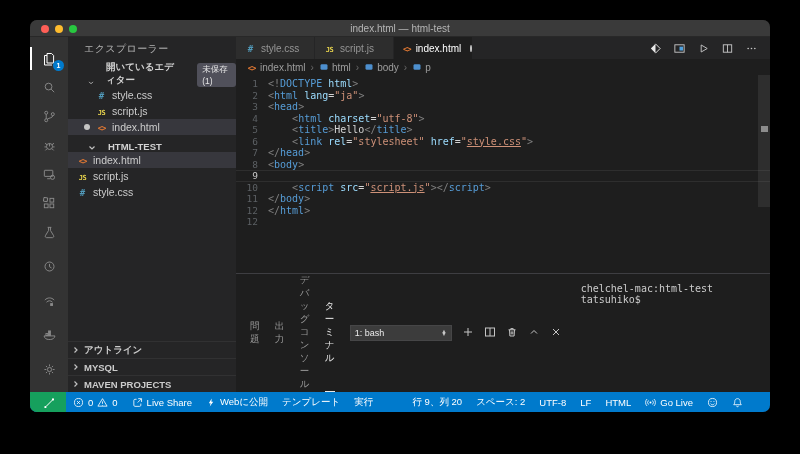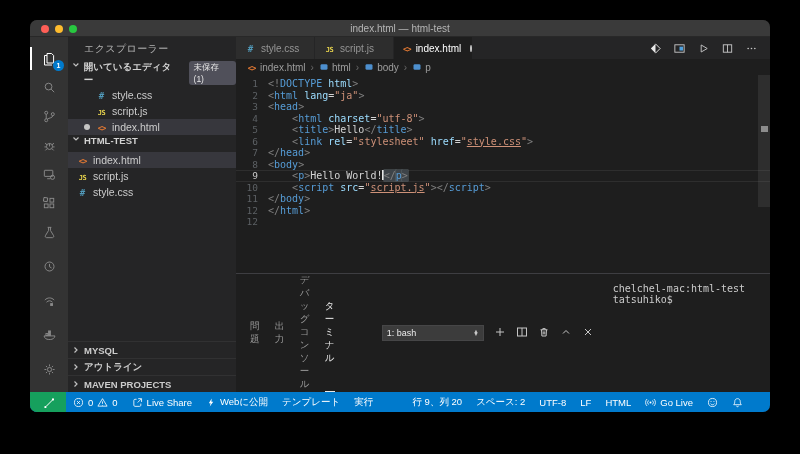--- a/index.html
+++ b/index.html
@@ -21,21 +21,21 @@
   .act .fillpart{fill:#8b8b8b;stroke:none;}
   .act.active svg{stroke:#fff;}
   .act.active::before{content:"";position:absolute;left:0;top:3px;bottom:3px;width:2px;background:#fff;}
   .act.gap{margin-top:5px;}
   .act.bottom{margin-top:auto;margin-bottom:8px;}
   .act-badge{position:absolute;right:4px;bottom:2px;min-width:11px;height:11px;border-radius:6px;background:#007acc;color:#fff;
     font-size:7px;line-height:11px;text-align:center;font-weight:bold;}
   
   .sidebar{flex:0 0 168px;background:#252526;display:flex;flex-direction:column;color:#cccccc;min-height:0;}
   .sb-title{flex:0 0 24px;line-height:24px;padding-left:16px;font-size:10px;color:#b3b3b3;letter-spacing:.4px;}
-  .sec-hdr{flex:0 0 17px;display:flex;align-items:flex-start;gap:4px;padding-left:4px;font-size:9.5px;font-weight:bold;color:#d2d2d2;}
+  .sec-hdr{flex:0 0 17px;display:flex;align-items:flex-end;gap:12px;padding-left:20px;font-size:9.5px;font-weight:bold;color:#d2d2d2;}
   .sec-hdr svg{stroke:#c0c0c0;fill:none;stroke-width:1.2;}
   .badge-unsaved{background:#50505a;color:#e4e4e4;font-size:8.5px;font-weight:normal;padding:1px 5px;border-radius:3px;margin-left:6px;}
   .row{flex:0 0 16px;display:flex;align-items:center;gap:5px;font-size:10.5px;cursor:pointer;}
   .row.openrow{padding-left:14px;}
   .row.treerow{padding-left:9px;}
   .slot{width:9px;display:flex;align-items:center;justify-content:center;}
   .dot{width:6px;height:6px;border-radius:50%;background:#c4c4c4;}
   .row.sel{background:#37373d;}
   .fi{width:11px;text-align:center;font-weight:bold;font-family:"DejaVu Sans Mono",monospace;}
   .fi-css::before{content:"#";color:#519aba;font-size:9px;}
@@ -73,21 +73,21 @@
   .scrollbar{position:absolute;right:0;top:0;width:12px;height:100%;}
   .slider{position:absolute;top:0;right:0;width:12px;height:132px;background:rgba(121,121,121,.18);}
   .ov-marker{position:absolute;top:51px;right:2px;width:7px;height:6px;background:#8d8d8d;}
   
   .panel{flex:0 0 111px;border-top:1px solid #3e3e42;display:flex;flex-direction:row;}
   .panel-hdr{flex:0 0 22px;display:flex;align-items:center;gap:15px;padding:0 10px 0 14px;}
   .ptab{height:100%;display:flex;align-items:center;font-size:9.5px;color:#999999;letter-spacing:.3px;border-bottom:1px solid transparent;cursor:pointer;}
   .ptab.active{color:#e7e7e7;border-bottom-color:#e7e7e7;}
   .panel-right{margin-left:auto;display:flex;align-items:center;gap:10px;}
   .shell-select{width:102px;height:16px;background:#3c3c3c;border:1px solid #464647;color:#ececec;font-size:9px;
-    display:flex;align-items:center;justify-content:space-between;padding:0 4px;cursor:pointer;margin-left:32px;}
+    display:flex;align-items:center;justify-content:space-between;padding:0 4px;cursor:pointer;}
   .updn{display:flex;flex-direction:column;line-height:3.4px;font-size:5.5px;color:#c8c8c8;}
   .picon svg{stroke:#c5c5c5;fill:none;stroke-width:1;cursor:pointer;}
   .terminal{flex:1;padding:9px 0 0 9px;font-family:"DejaVu Sans Mono",monospace;font-size:10px;color:#cccccc;}
   
   .statusbar{flex:0 0 20px;background:#007acc;display:flex;align-items:center;color:#fff;font-size:9.5px;}
   .sb-remote{width:36px;height:100%;display:flex;align-items:center;justify-content:center;cursor:pointer;}
   .sbitem{display:flex;align-items:center;gap:4px;padding:0 7px;height:100%;cursor:pointer;white-space:nowrap;}
   .sbitem svg{stroke:#fff;fill:none;stroke-width:.9;}
   .sb-left{display:flex;height:100%;align-items:center;}
   .sb-right{margin-left:auto;display:flex;height:100%;align-items:center;padding-right:20px;}
@@ -229,27 +229,27 @@
       <div class="row treerow">
         <span class="fi fi-css"></span>
         <span>style.css</span>
       </div>
 
       <div class="sb-bottom">
         <div class="sb-sec">
           <svg width="8" height="8" viewBox="0 0 8 8">
               <path d="M2.5 1.5L5 4 2.5 6.5"></path>
             </svg>
-          <span>MYSQL</span>
+          <span>アウトライン</span>
         </div>
         <div class="sb-sec">
           <svg width="8" height="8" viewBox="0 0 8 8">
               <path d="M2.5 1.5L5 4 2.5 6.5"></path>
             </svg>
-          <span>アウトライン</span>
+          <span>MYSQL</span>
         </div>
         <div class="sb-sec">
           <svg width="8" height="8" viewBox="0 0 8 8">
               <path d="M2.5 1.5L5 4 2.5 6.5"></path>
             </svg>
           <span>MAVEN PROJECTS</span>
         </div>
       </div>
     </div>
 
@@ -323,21 +323,21 @@
       <div class="codearea">
         <div id="code-lines">
             <div class="cline"><span class="ln">1</span><span class="ctext"><span class="tok-g">&lt;!</span><span class="tok-b">DOCTYPE</span><span class="tok-w"> </span><span class="tok-lb">html</span><span class="tok-g">&gt;</span></span></div>
             <div class="cline"><span class="ln">2</span><span class="ctext"><span class="tok-g">&lt;</span><span class="tok-b">html</span><span class="tok-w"> </span><span class="tok-lb">lang</span><span class="tok-w">=</span><span class="tok-o">"ja"</span><span class="tok-g">&gt;</span></span></div>
             <div class="cline"><span class="ln">3</span><span class="ctext"><span class="tok-g">&lt;</span><span class="tok-b">head</span><span class="tok-g">&gt;</span></span></div>
             <div class="cline"><span class="ln">4</span><span class="ctext"><span class="tok-w">    </span><span class="tok-g">&lt;</span><span class="tok-b">html</span><span class="tok-w"> </span><span class="tok-lb">charset</span><span class="tok-w">=</span><span class="tok-o">"utf-8"</span><span class="tok-g">&gt;</span></span></div>
             <div class="cline"><span class="ln">5</span><span class="ctext"><span class="tok-w">    </span><span class="tok-g">&lt;</span><span class="tok-b">title</span><span class="tok-g">&gt;</span><span class="tok-w">Hello</span><span class="tok-g">&lt;/</span><span class="tok-b">title</span><span class="tok-g">&gt;</span></span></div>
             <div class="cline"><span class="ln">6</span><span class="ctext"><span class="tok-w">    </span><span class="tok-g">&lt;</span><span class="tok-b">link</span><span class="tok-w"> </span><span class="tok-lb">rel</span><span class="tok-w">=</span><span class="tok-o">"stylesheet"</span><span class="tok-w"> </span><span class="tok-lb">href</span><span class="tok-w">=</span><span class="tok-o">"</span><span class="tok-ou">style.css</span><span class="tok-o">"</span><span class="tok-g">&gt;</span></span></div>
             <div class="cline"><span class="ln">7</span><span class="ctext"><span class="tok-g">&lt;/</span><span class="tok-b">head</span><span class="tok-g">&gt;</span></span></div>
             <div class="cline"><span class="ln">8</span><span class="ctext"><span class="tok-g">&lt;</span><span class="tok-b">body</span><span class="tok-g">&gt;</span></span></div>
-            <div class="cline current"><span class="ln">9</span><span class="ctext"><span class="tok-w">    </span><span class="tok-g">&lt;</span><span class="tok-b">p</span><span class="tok-g">&gt;</span><span class="tok-w">Hello World!</span><span class="cursor"></span><span class="tok-mg">&lt;/</span><span class="tok-mb">p</span><span class="tok-mg">&gt;</span></span></div>
+            <div class="cline current"><span class="ln">9</span></div>
             <div class="cline"><span class="ln">10</span><span class="ctext"><span class="tok-w">    </span><span class="tok-g">&lt;</span><span class="tok-b">script</span><span class="tok-w"> </span><span class="tok-lb">src</span><span class="tok-w">=</span><span class="tok-o">"</span><span class="tok-ou">script.js</span><span class="tok-o">"</span><span class="tok-g">&gt;&lt;/</span><span class="tok-b">script</span><span class="tok-g">&gt;</span></span></div>
             <div class="cline"><span class="ln">11</span><span class="ctext"><span class="tok-g">&lt;/</span><span class="tok-b">body</span><span class="tok-g">&gt;</span></span></div>
             <div class="cline"><span class="ln">12</span><span class="ctext"><span class="tok-g">&lt;/</span><span class="tok-b">html</span><span class="tok-g">&gt;</span></span></div>
             <div class="cline"><span class="ln">12</span><span class="ctext"></span></div>
           </div>
         <div class="scrollbar">
           <div class="slider"></div>
           <div class="ov-marker"></div>
         </div>
       </div>

